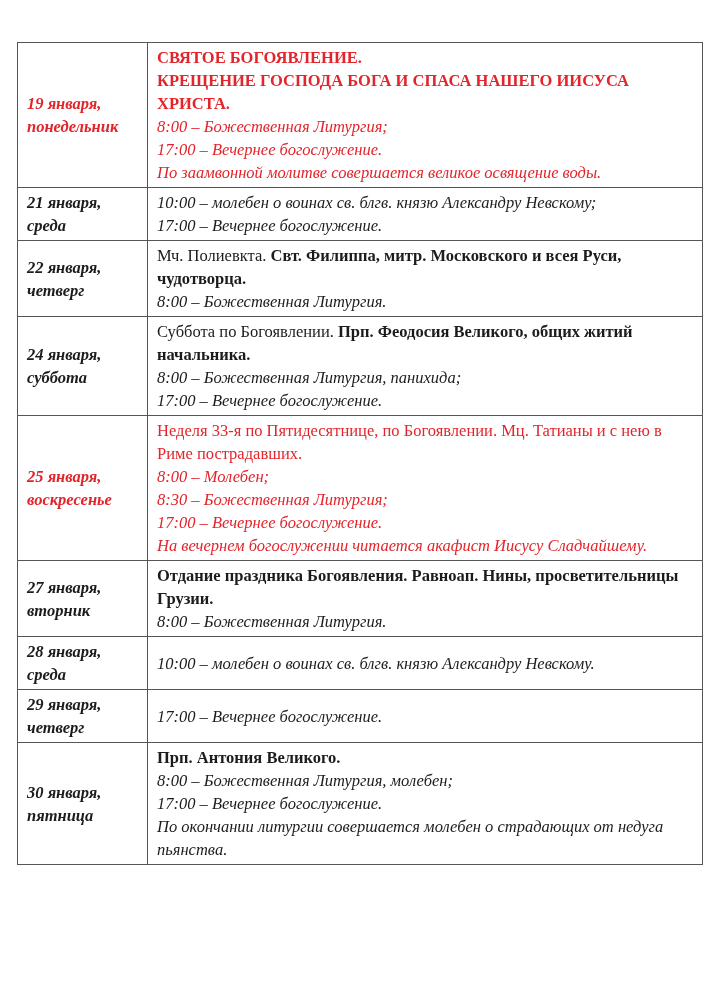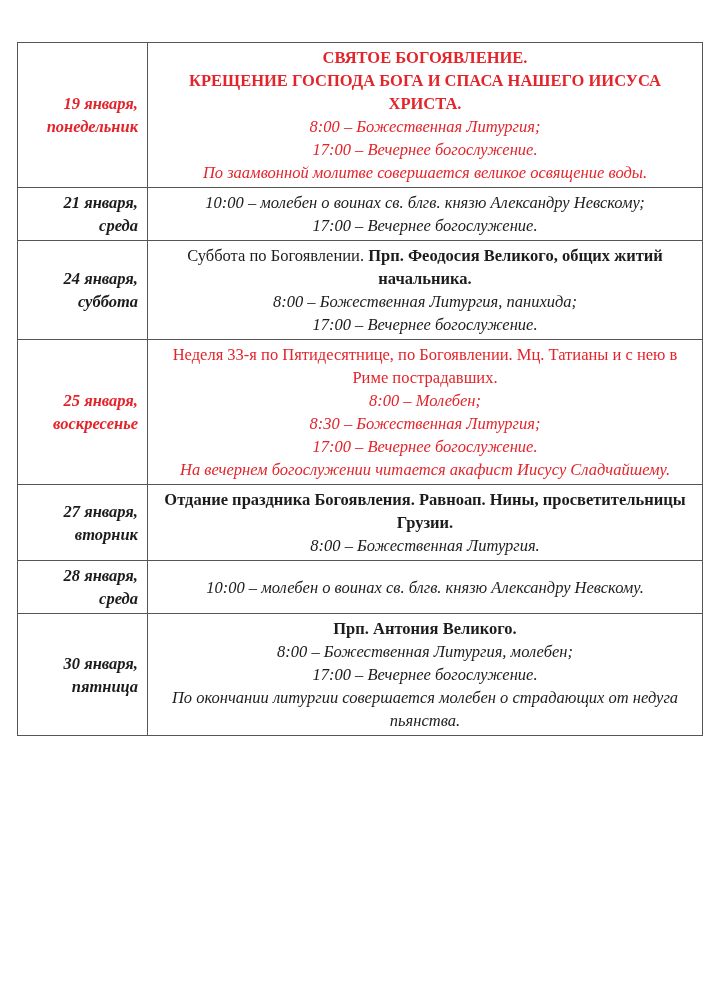--- a/index.html
+++ b/index.html
@@ -23,30 +23,29 @@
     border-collapse: collapse;
     table-layout: fixed;
   }
   table.schedule td {
     border: 1.5px solid #565656;
     vertical-align: middle;
     padding: 3px 9px;
   }
   td.date-cell {
     width: 111px;
-    text-align: right;
+    text-align: left;
     font-weight: bold;
     font-style: italic;
     font-size: 16.5px;
     line-height: 23px;
     padding: 3px 2px;
     font-family: Liberation Serif, serif;
   }
   td.content-cell {
-    text-align: center;
     font-size: 16.5px;
     line-height: 23px;
   }
   .line { display: block; }
   .seg-b { font-weight: bold; }
   .seg-i { font-style: italic; }
   .red { color: var(--red, #e3242b); }
 </style>
 </head>
 <body style="--red: #e3242b; color: rgb(28, 28, 28);">
@@ -68,20 +67,30 @@
           </td>
         </tr>
         <tr>
           <td class="date-cell">
             <span class="line">21 января,</span>
             <span class="line">среда</span>
           </td>
           <td class="content-cell">
             <span class="line"><span class="seg-i">10:00 – молебен о воинах св. блгв. князю Александру Невскому;</span></span>
             <span class="line"><span class="seg-i">17:00 – Вечернее богослужение.</span></span>
+          </td>
+        </tr>
+        <tr>
+          <td class="date-cell">
+            <span class="line">22 января,</span>
+            <span class="line">четверг</span>
+          </td>
+          <td class="content-cell">
+            <span class="line"><span class="">Мч. Полиевкта. </span><span class="seg-b ">Свт. Филиппа, митр. Московского и всея Руси, чудотворца.</span></span>
+            <span class="line"><span class="seg-i">8:00 – Божественная Литургия.</span></span>
           </td>
         </tr>
         <tr>
           <td class="date-cell">
             <span class="line">24 января,</span>
             <span class="line">суббота</span>
           </td>
           <td class="content-cell">
             <span class="line"><span class="">Суббота по Богоявлении. </span><span class="seg-b ">Прп. Феодосия Великого, общих житий начальника.</span></span>
             <span class="line"><span class="seg-i">8:00 – Божественная Литургия, панихида;</span></span>
@@ -115,20 +124,29 @@
           <td class="date-cell">
             <span class="line">28 января,</span>
             <span class="line">среда</span>
           </td>
           <td class="content-cell">
             <span class="line"><span class="seg-i">10:00 – молебен о воинах св. блгв. князю Александру Невскому.</span></span>
           </td>
         </tr>
         <tr>
           <td class="date-cell">
+            <span class="line">29 января,</span>
+            <span class="line">четверг</span>
+          </td>
+          <td class="content-cell">
+            <span class="line"><span class="seg-i">17:00 – Вечернее богослужение.</span></span>
+          </td>
+        </tr>
+        <tr>
+          <td class="date-cell">
             <span class="line">30 января,</span>
             <span class="line">пятница</span>
           </td>
           <td class="content-cell">
             <span class="line"><span class="seg-b ">Прп. Антония Великого.</span></span>
             <span class="line"><span class="seg-i">8:00 – Божественная Литургия, молебен;</span></span>
             <span class="line"><span class="seg-i">17:00 – Вечернее богослужение.</span></span>
             <span class="line"><span class="seg-i">По окончании литургии совершается молебен о страдающих от недуга пьянства.</span></span>
           </td>
         </tr>

